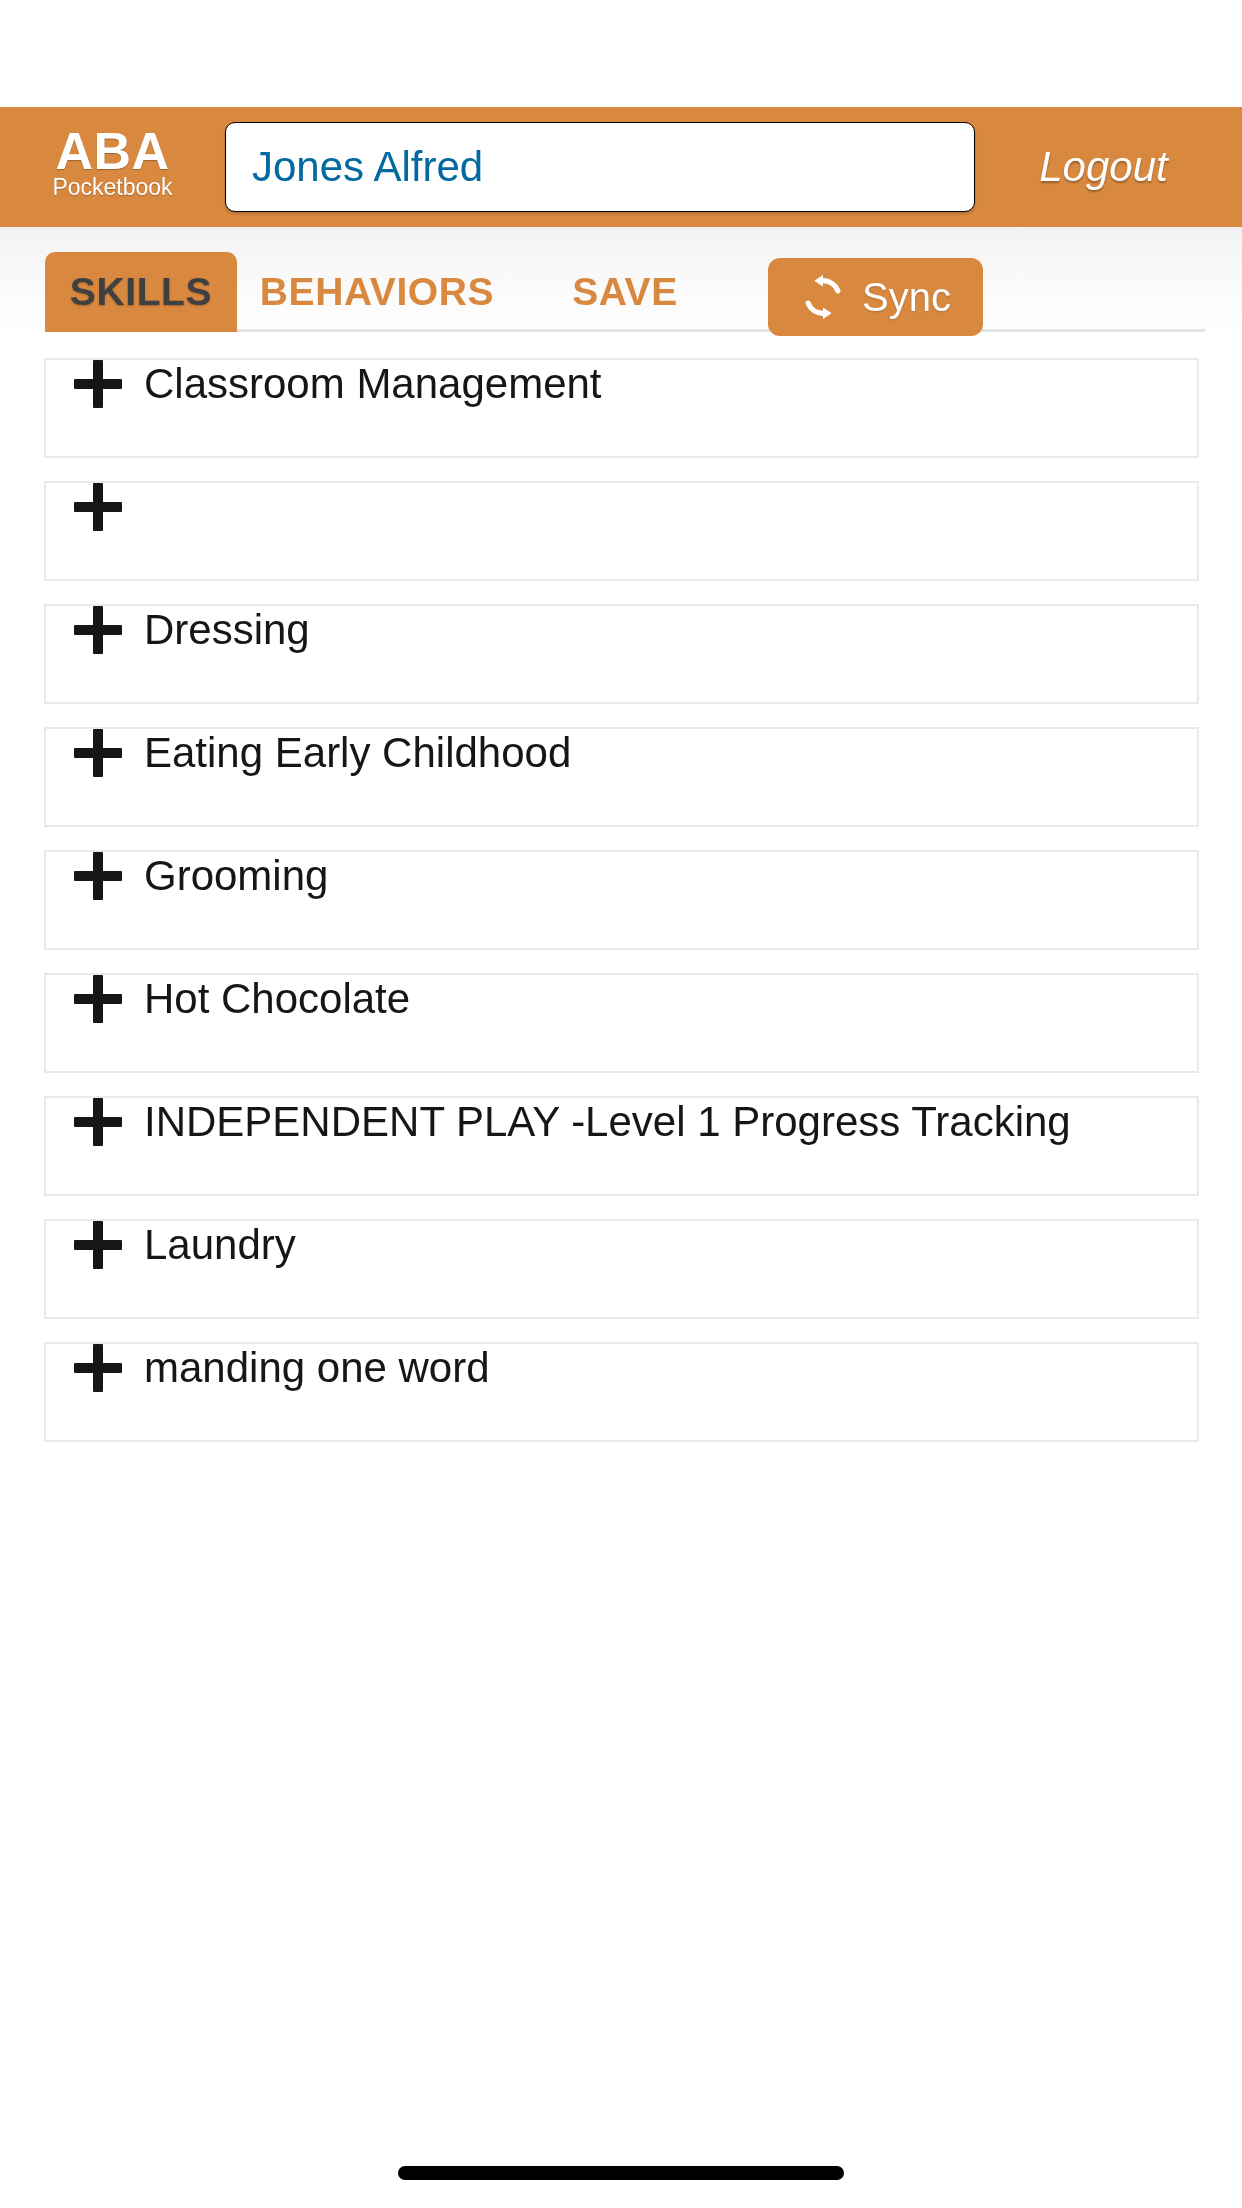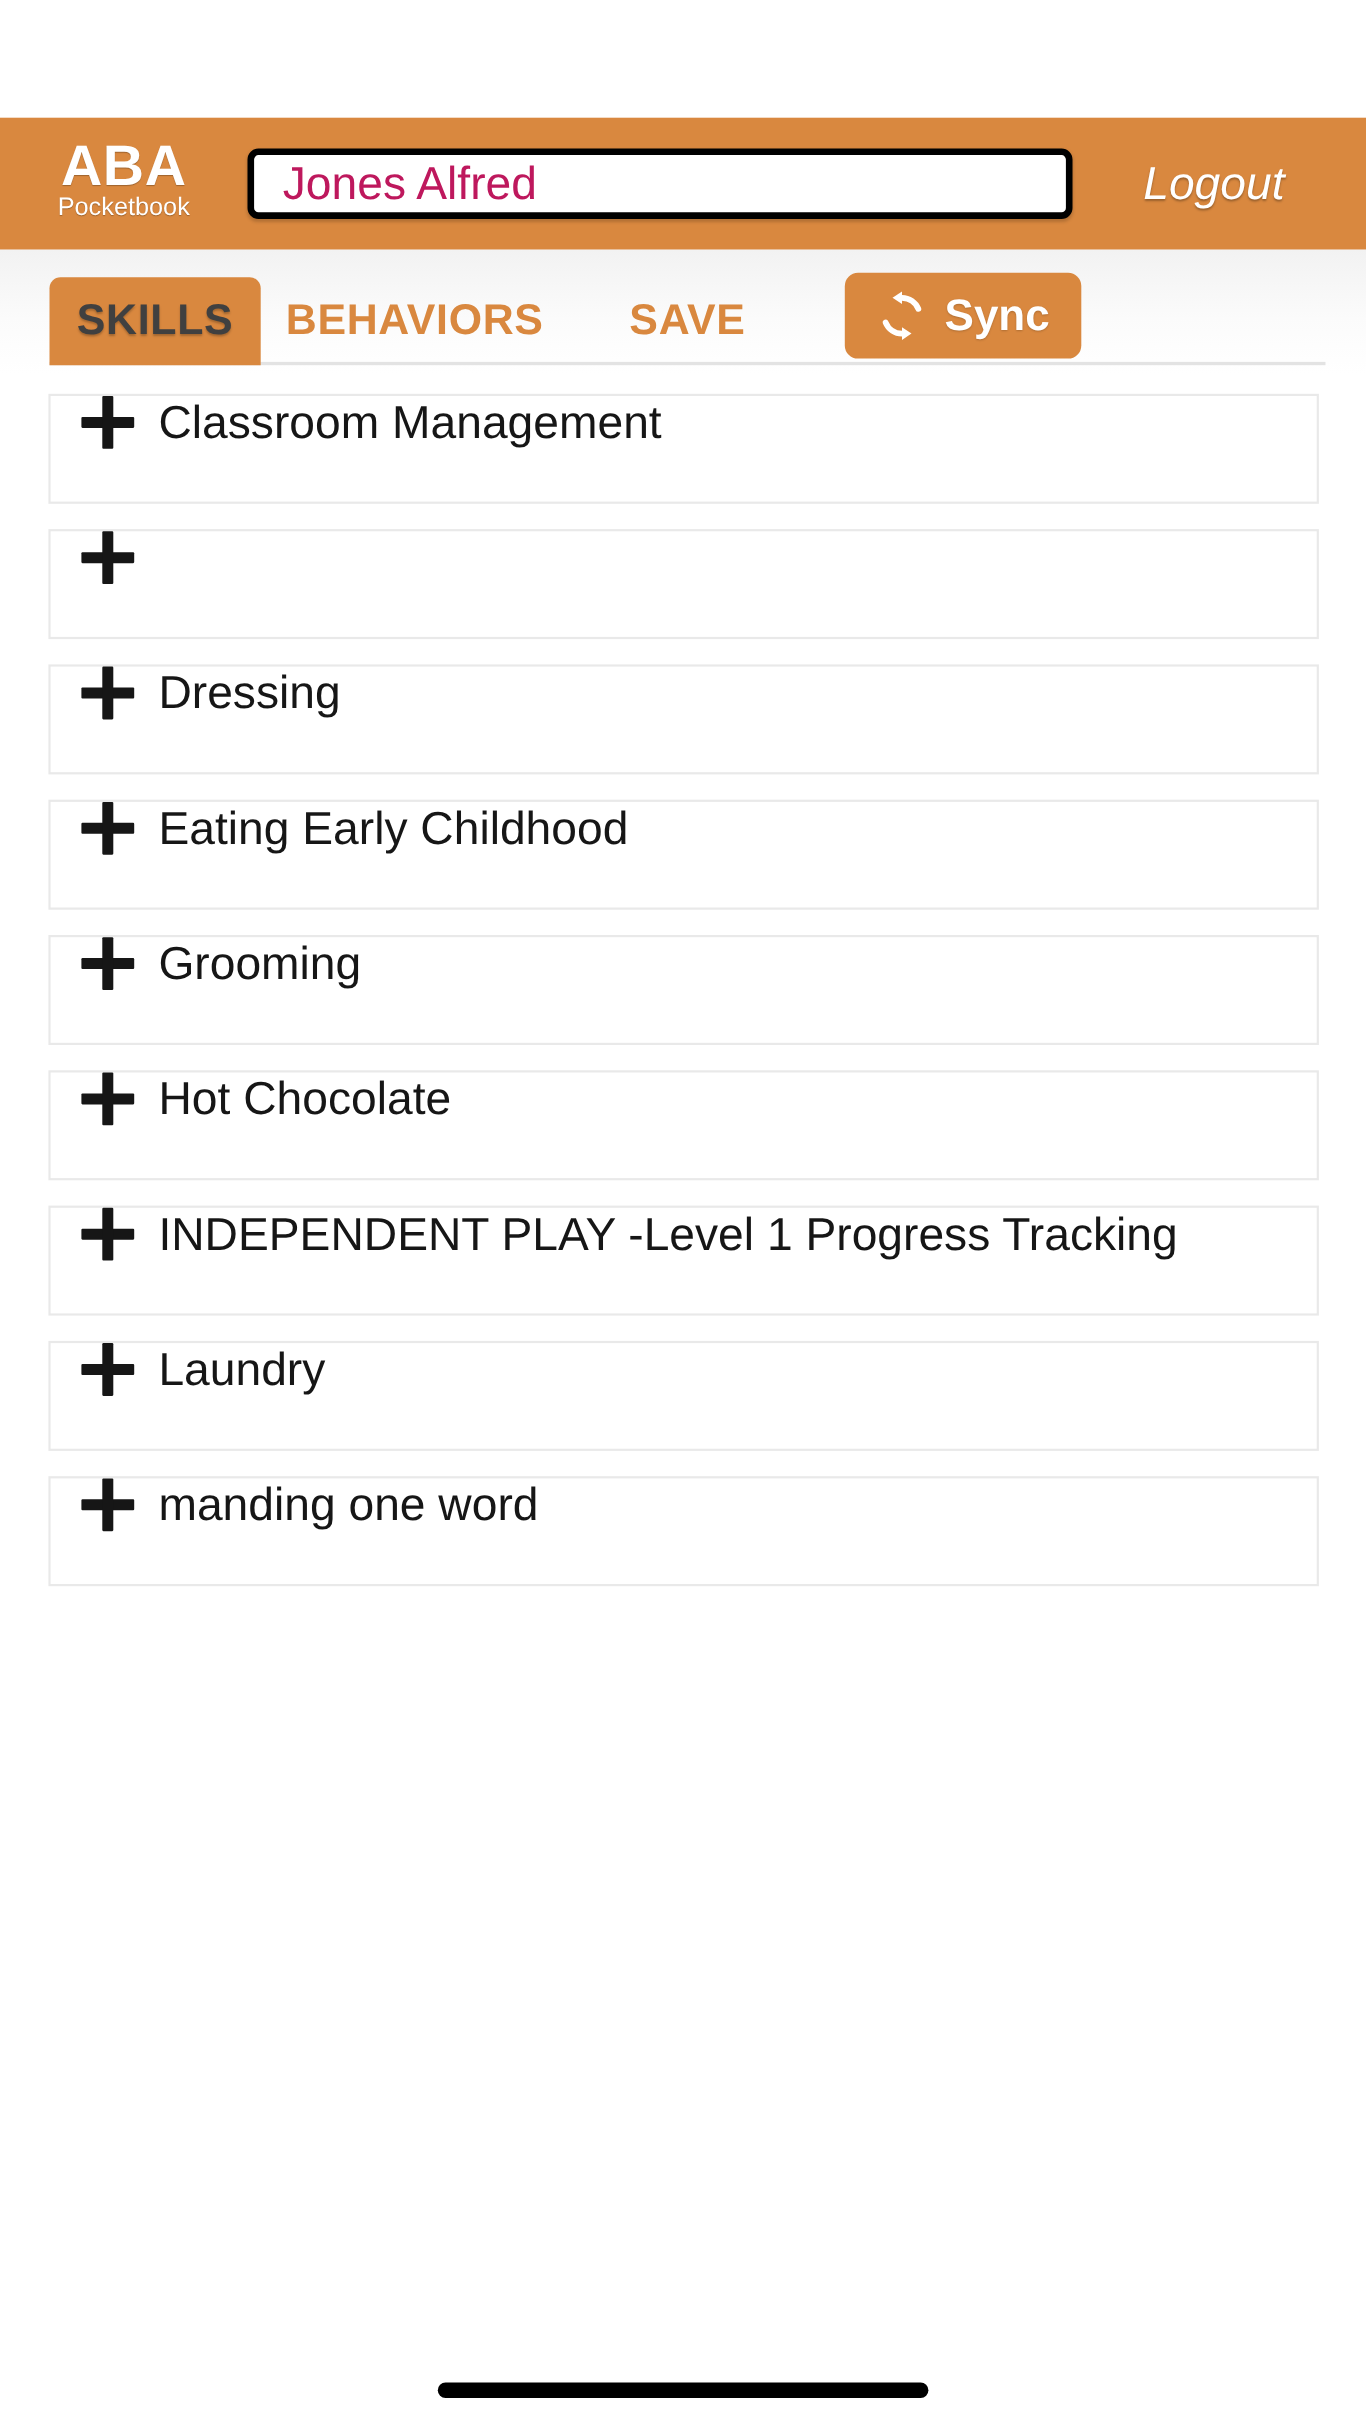--- a/index.html
+++ b/index.html
@@ -54,29 +54,29 @@
     text-shadow: 0 1px 1px rgba(0,0,0,0.28);
   }
   .brand-sub {
     font-size: 23px;
     line-height: 28px;
     text-shadow: 0 1px 1px rgba(0,0,0,0.28);
   }
 
   .client-field {
     flex: 0 0 750px;
-    height: 64px;
-    background: #ffffff;
-    border: 6px solid #000000;
+    height: 90px;
+    background: #ffffff;
+    border: 1px solid #000000;
     border-radius: 10px;
     display: flex;
     align-items: center;
     padding: 0 26px;
     font-size: 42px;
-    color: #be185d;
+    color: #0369a1;
     box-shadow: 0 2px 3px rgba(0,0,0,0.18);
     outline: none;
     font-family: "Liberation Sans", sans-serif;
   }
 
   .logout {
     flex: 1 1 auto;
     text-align: center;
     color: #ffffff;
     font-size: 42px;
@@ -137,33 +137,32 @@
     left: 545px;
     width: 160px;
     height: 80px;
     color: #d9883f;
     background: transparent;
   }
 
   .sync-btn {
     position: absolute;
     left: 768px;
-    bottom: 14px;
+    bottom: 4px;
     width: 215px;
     height: 78px;
     background: #d9883f;
     border-radius: 12px;
     display: flex;
     align-items: center;
     justify-content: center;
     gap: 16px;
     border: none;
     cursor: pointer;
     font-family: "Liberation Sans", sans-serif;
-    font-weight: bold;
   }
   .sync-icon {
     width: 46px;
     height: 46px;
     display: block;
     flex: 0 0 46px;
   }
   .sync-label {
     font-size: 40px;
     color: #ffffff;

